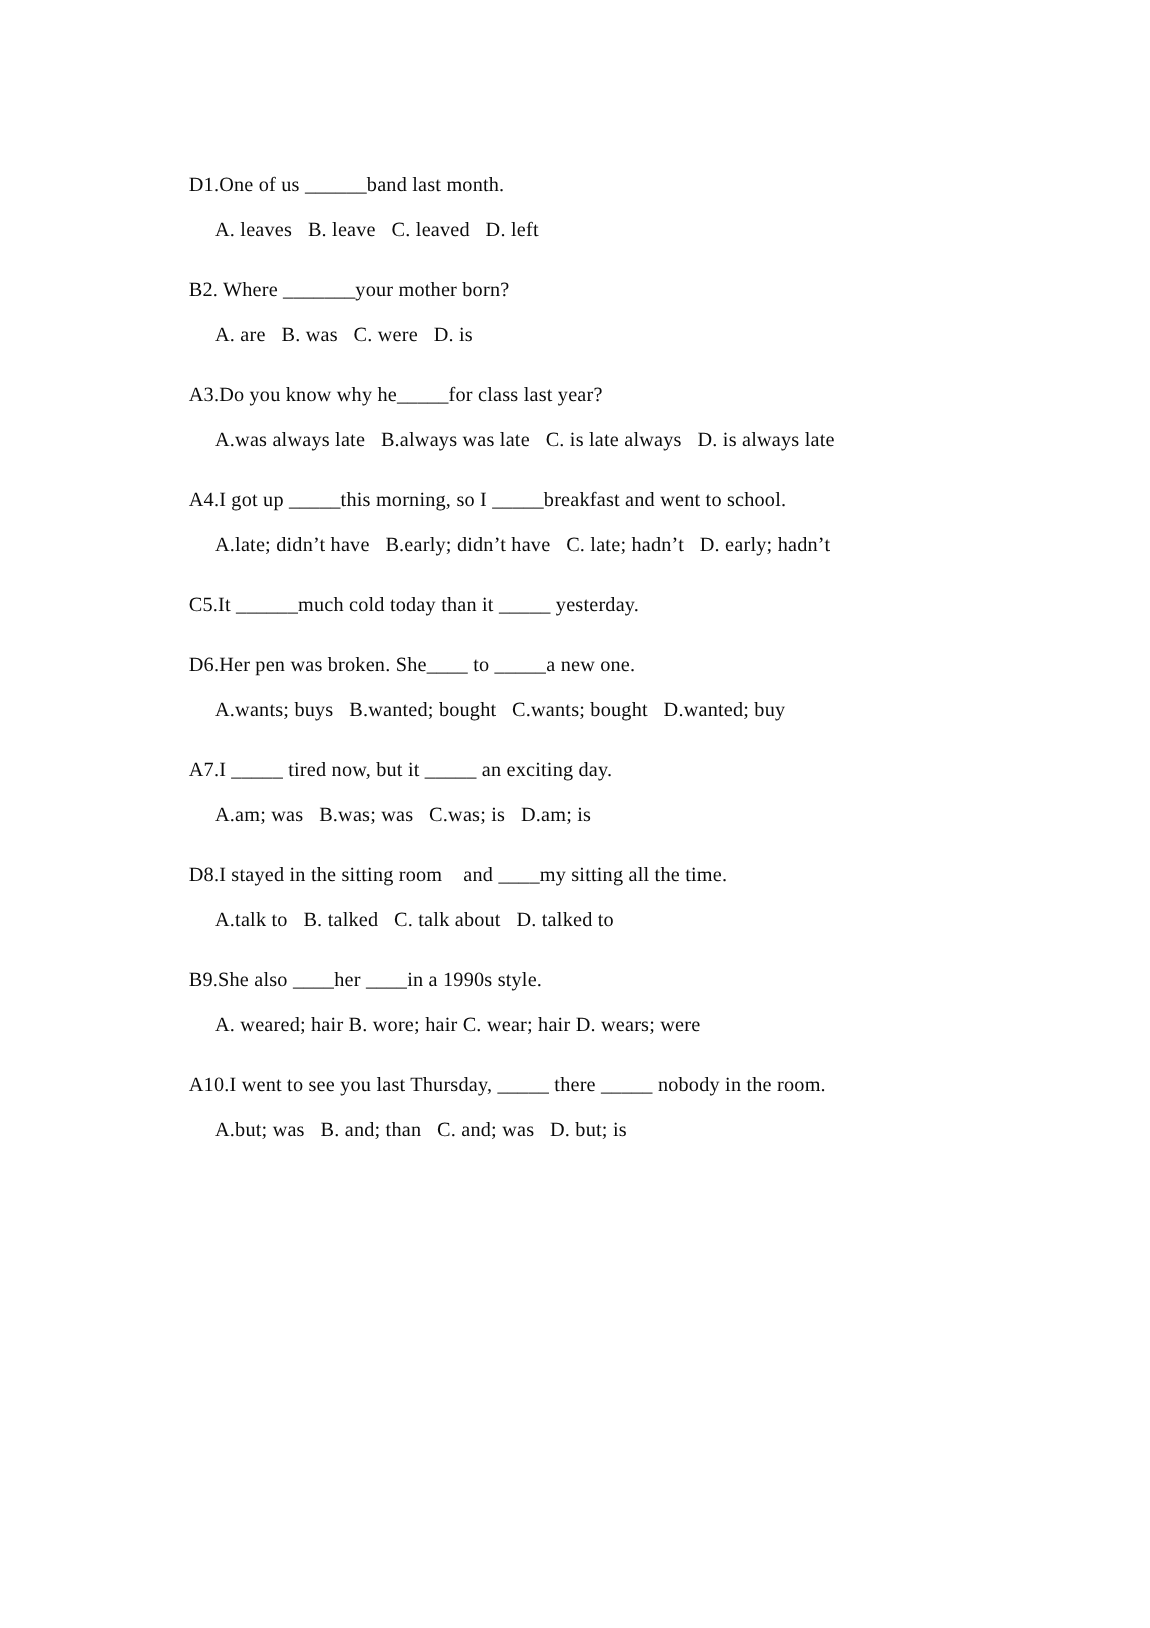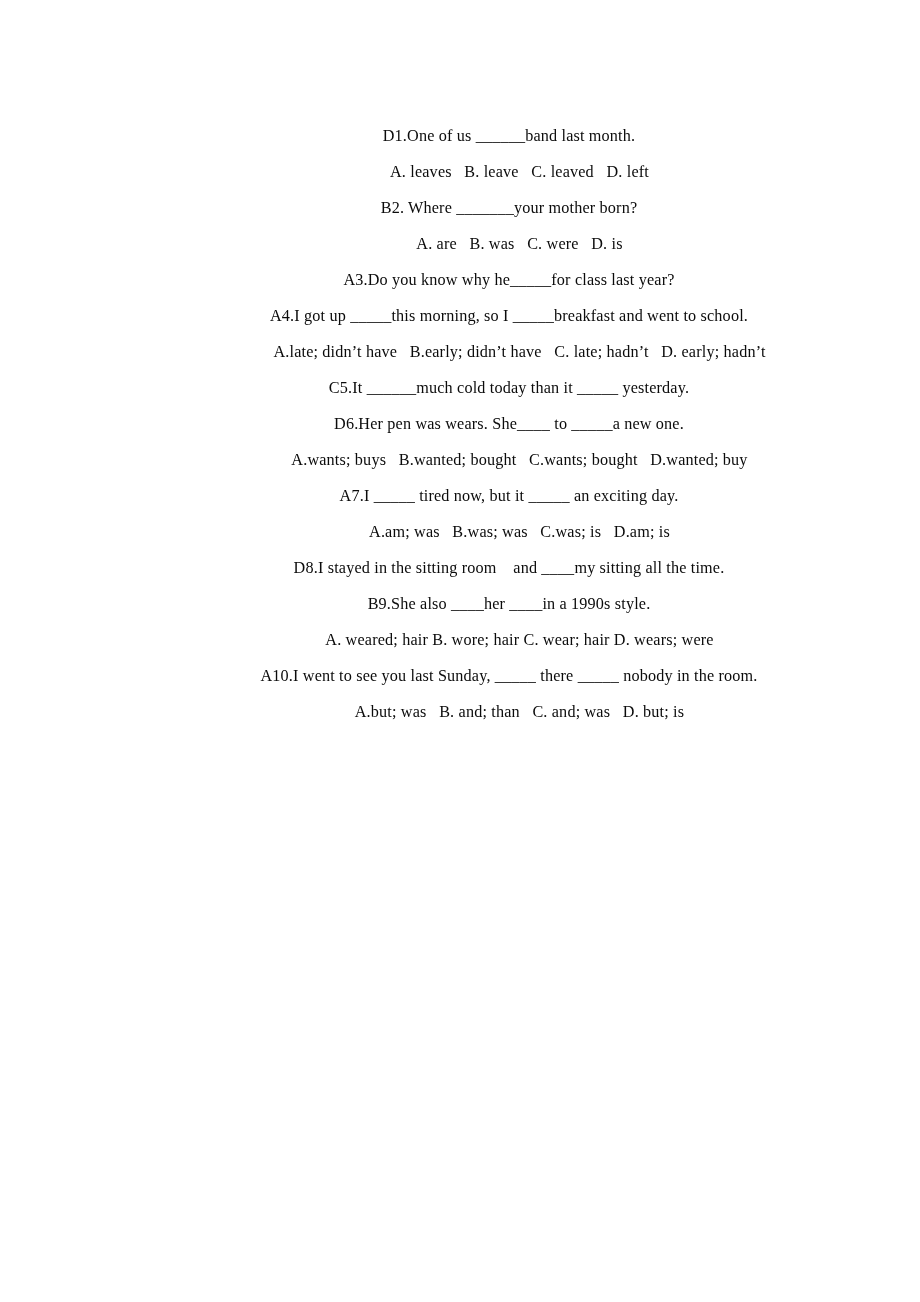--- a/index.html
+++ b/index.html
@@ -25,23 +25,22 @@
     height: 1302px;
     background: #ffffff;
   }
   #content {
     position: absolute;
     left: 139px;
     top: 118px;
     width: 740px;
   }
   .qa-block {
-    margin: 0;
+    margin: 12px;
     padding: 0;
-    text-align: center;
   }
   .line {
     font-size: 16.2px;
     line-height: 36px;
     height: 36px;
     white-space: pre;
     letter-spacing: 0.01em;
     color: #0b0b0b;
   }
   .line.question {
@@ -62,49 +61,51 @@
       <div class="line options">A. leaves   B. leave   C. leaved   D. left</div>
     </div>
 
     <div class="qa-block">
       <div class="line question">B2. Where _______your mother born?</div>
       <div class="line options">A. are   B. was   C. were   D. is</div>
     </div>
 
     <div class="qa-block">
       <div class="line question">A3.Do you know why he_____for class last year?</div>
+      <div class="line options">A.was always late   B.always was late   C. is late always   D. is always late</div>
     </div>
 
     <div class="qa-block">
       <div class="line question">A4.I got up _____this morning, so I _____breakfast and went to school.</div>
       <div class="line options">A.late; didn’t have   B.early; didn’t have   C. late; hadn’t   D. early; hadn’t</div>
     </div>
 
     <div class="qa-block">
       <div class="line question">C5.It ______much cold today than it _____ yesterday.</div>
     </div>
 
     <div class="qa-block">
-      <div class="line question">D6.Her pen was wears. She____ to _____a new one.</div>
+      <div class="line question">D6.Her pen was broken. She____ to _____a new one.</div>
       <div class="line options">A.wants; buys   B.wanted; bought   C.wants; bought   D.wanted; buy</div>
     </div>
 
     <div class="qa-block">
       <div class="line question">A7.I _____ tired now, but it _____ an exciting day.</div>
       <div class="line options">A.am; was   B.was; was   C.was; is   D.am; is</div>
     </div>
 
     <div class="qa-block">
       <div class="line question">D8.I stayed in the sitting room    and ____my sitting all the time.</div>
+      <div class="line options">A.talk to   B. talked   C. talk about   D. talked to</div>
     </div>
 
     <div class="qa-block">
       <div class="line question">B9.She also ____her ____in a 1990s style.</div>
       <div class="line options">A. weared; hair B. wore; hair C. wear; hair D. wears; were</div>
     </div>
 
     <div class="qa-block">
-      <div class="line question">A10.I went to see you last Sunday, _____ there _____ nobody in the room.</div>
+      <div class="line question">A10.I went to see you last Thursday, _____ there _____ nobody in the room.</div>
       <div class="line options">A.but; was   B. and; than   C. and; was   D. but; is</div>
     </div>
 
   </div>
 </div>
 
 </body></html>

